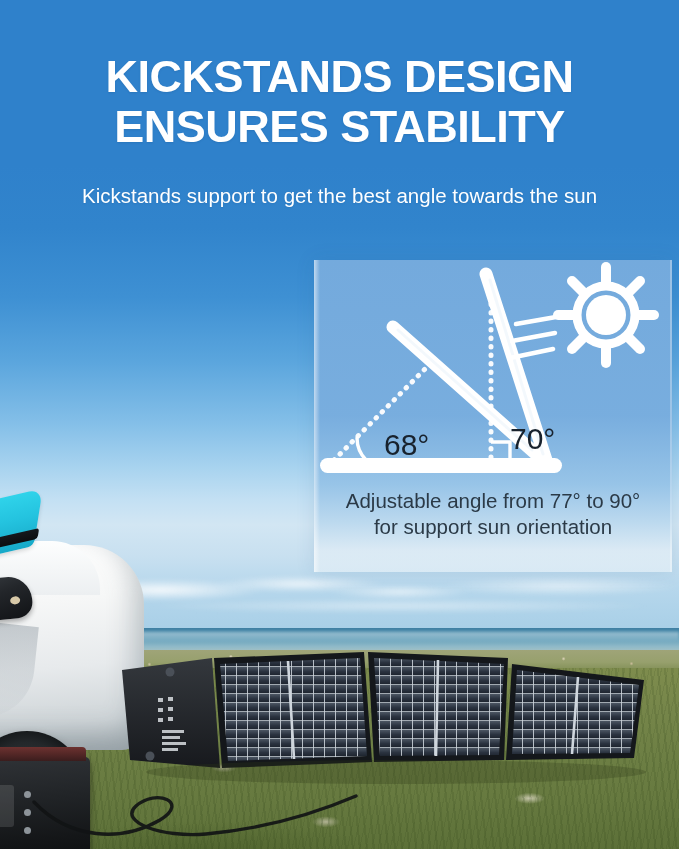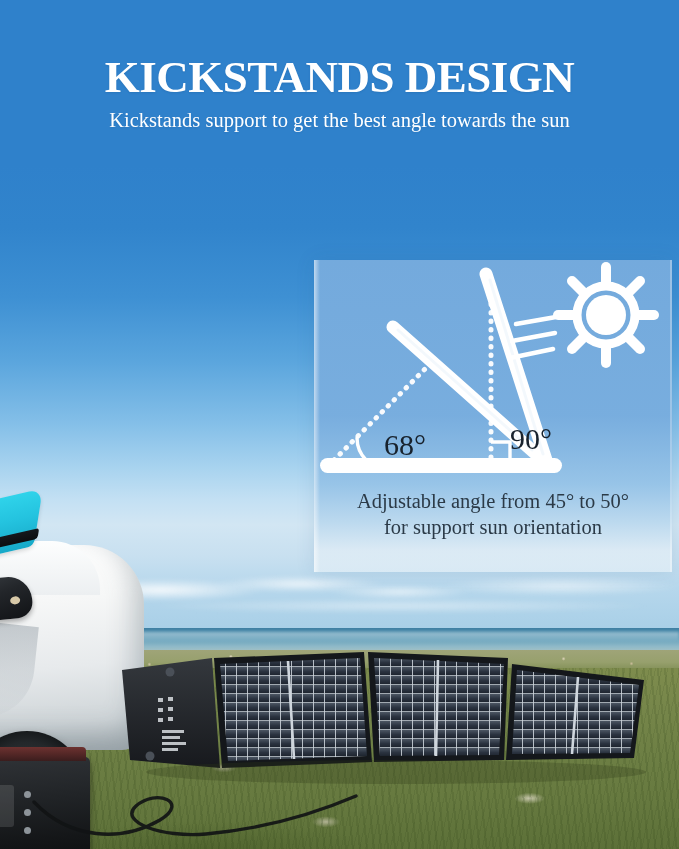--- a/index.html
+++ b/index.html
@@ -2,32 +2,32 @@
 <html><head>
 <meta charset="utf-8">
 <style>
   html,body{margin:0;padding:0;}
   body{
     width:679px;height:849px;overflow:hidden;
     background:#2f81cb;
     font-family:"Liberation Sans","DejaVu Sans",sans-serif;
     -webkit-font-smoothing:antialiased;
   }
-  .stage{position:relative;width:679px;height:849px;overflow:hidden;background:#6d28d9;font-family:Liberation Serif, serif;}
+  .stage{position:relative;width:679px;height:849px;overflow:hidden;background:#6d28d9;}
 
   
   .header{position:absolute;left:0;top:0;width:679px;height:210px;z-index:40;text-align:center;}
   .title{
     color:#ffffff;font-weight:bold;letter-spacing:-0.5px;
     font-size:45px;line-height:50px;padding-top:52px;
     text-shadow:0 1px 2px rgba(20,70,120,.18);
   }
   .title .ln{display:block;}
   .subtitle{
-    color:#ffffff;font-size:20.5px;line-height:26px;margin-top:5px;font-weight:400;
+    color:#ffffff;font-size:20.5px;line-height:26px;margin-top:31px;font-weight:400;
     text-shadow:0 1px 2px rgba(20,70,120,.14);
   }
 
   
   .photo{position:absolute;left:0;top:0;width:679px;height:849px;z-index:5;overflow:hidden;}
 
   
   .sky{position:absolute;left:0;top:0;width:679px;height:632px;
     background:linear-gradient(180deg,
       #2f81cb 0%, #2f81cb 26%, #3184cc 36%, #3e90d3 47%,
@@ -239,20 +239,21 @@
         <path d="M462,37 L456,114" stroke="#cfd6dd" stroke-width="2.6" fill="none"></path>
       </g>
 
       <ellipse cx="280" cy="132" rx="250" ry="12" fill="#2d3a18" opacity=".28"></ellipse>
     </svg>
   </div>
 
   <div class="header">
     <div class="title">
       <span class="ln">KICKSTANDS DESIGN</span>
+      <span class="ln">ENSURES STABILITY</span>
     </div>
     <div class="subtitle">Kickstands support to get the best angle towards the sun</div>
   </div>
 
   <div class="inset">
     <div class="inset-shade"></div>
 
     <svg class="diagram" viewBox="0 0 358 232">
 
       <g>
@@ -295,21 +296,21 @@
           <line x1="23" y1="23" x2="34" y2="34"></line>
           <line x1="34" y1="-34" x2="23" y2="-23"></line>
           <line x1="-23" y1="23" x2="-34" y2="34"></line>
         </g>
         <circle cx="0" cy="0" r="29" fill="none" stroke="#ffffff" stroke-width="9"></circle>
         <circle cx="0" cy="0" r="20" fill="#ffffff"></circle>
       </g>
     </svg>
 
     <div class="deg deg45">68°</div>
-    <div class="deg deg90">90°</div>
+    <div class="deg deg90">70°</div>
 
     <div class="caption">
-      <span class="cl">Adjustable angle from 45°   to 50°</span>
+      <span class="cl">Adjustable angle from 77°   to 90°</span>
       <span class="cl">for support sun orientation</span>
     </div>
   </div>
 
 </div>
 
 </body></html>

